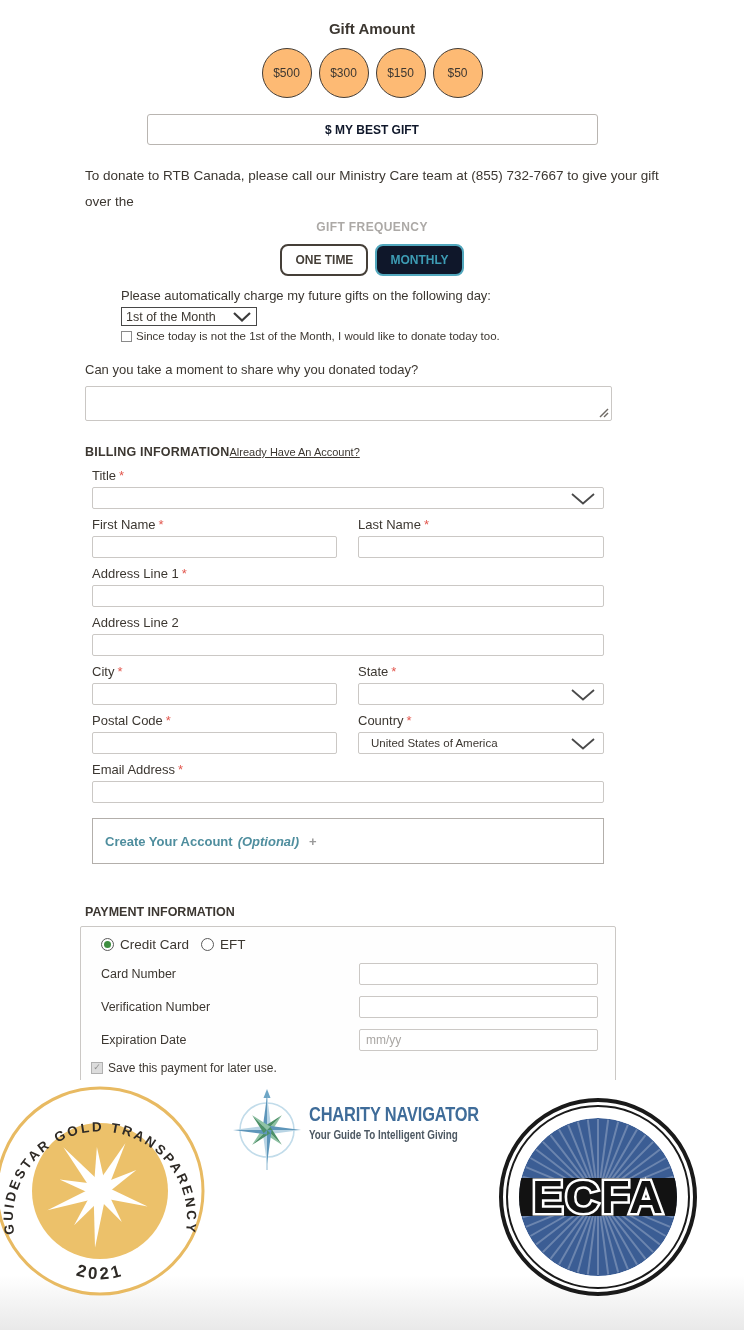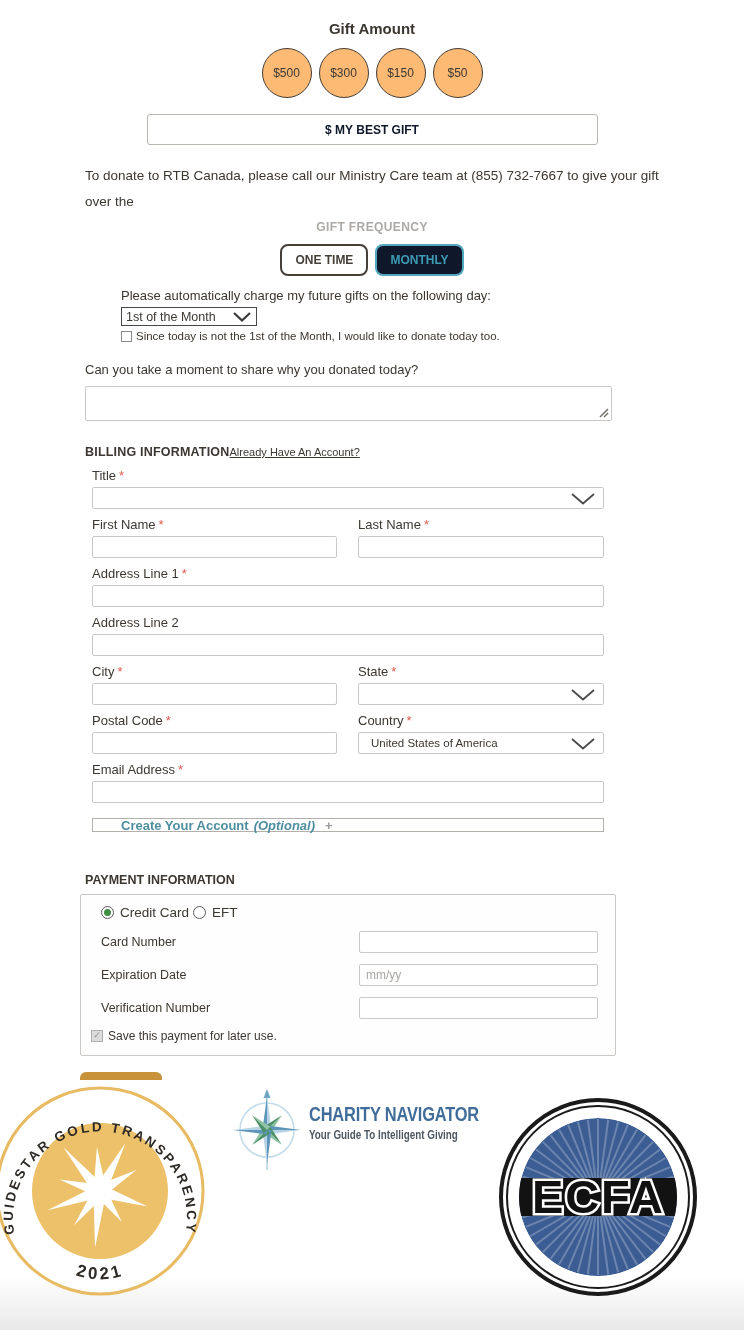--- a/index.html
+++ b/index.html
@@ -42,30 +42,30 @@
   .f-label{font-size:13px;margin:8px 0 4px;}
   .f-label.first{margin-top:9px;}
   .req{color:#e2574e;margin-left:3px;}
   .inp{box-sizing:border-box;width:100%;height:22px;border:1px solid #cbc8c5;border-radius:2px;
        background:#fff;font-size:12px;padding:0 6px;color:#3c3731;outline:none;}
   .sel{position:relative;display:flex;align-items:center;box-sizing:border-box;width:100%;height:22px;
        border:1px solid #cbc8c5;border-radius:2px;background:#fff;cursor:pointer;font-size:11.5px;padding-left:12px;}
   .sel .chev{position:absolute;right:8px;top:5px;}
   .two-col{display:flex;gap:21px;}
   .col{width:245px;}.col2{width:246px;}
-  .acct-box{margin-top:15px;box-sizing:border-box;width:512px;height:14px;border:1px solid #b3afab;
-            display:flex;align-items:center;padding-left:28px;cursor:pointer;background:#fff;}
+  .acct-box{margin-top:15px;box-sizing:border-box;width:512px;height:46px;border:1px solid #b3afab;
+            display:flex;align-items:center;padding-left:12px;cursor:pointer;background:#fff;}
   .acct-title{font-size:13px;font-weight:700;color:#4f8e9e;}
   .opt{font-style:italic;margin-left:5px;}
   .plus{color:#999;margin-left:10px;font-size:13px;font-weight:700;}
   
   .pay-head{margin:41px 0 0 85px;font-size:12.5px;font-weight:700;}
   .pay-box{margin:7px 0 0 80px;width:536px;box-sizing:border-box;border:1px solid #cbc8c5;border-radius:2px;
            background:#fefefe;padding:10px 0 12px;}
-  .radio-row{margin-left:20px;display:flex;align-items:center;gap:4px;font-size:13.5px;}
+  .radio-row{margin-left:20px;display:flex;align-items:center;gap:12px;font-size:13.5px;}
   .radio-opt{display:flex;align-items:center;cursor:pointer;}
   .radio{width:13px;height:13px;border-radius:50%;border:1px solid #5a5a5a;box-sizing:border-box;
          margin-right:6px;display:flex;align-items:center;justify-content:center;background:#fff;}
   .radio .dot{width:7px;height:7px;border-radius:50%;background:#3f8e41;}
   .pay-row{display:flex;margin:11px 0 0 20px;}
   .pay-row .p-label{width:258px;font-size:12.5px;padding-top:4px;flex:none;}
   .pay-inp{box-sizing:border-box;width:239px;height:22px;border:1px solid #cbc8c5;border-radius:2px;
            font-size:12px;padding:0 6px;outline:none;background:#fff;}
   .pay-inp::placeholder{color:#a9a6a3;}
   .save-row{margin:10px 0 0 10px;display:flex;align-items:center;gap:5px;font-size:12px;}
@@ -216,26 +216,26 @@
       <span class="radio"></span>
       <span>EFT</span>
     </span>
   </div>
 
   <div class="pay-row">
     <span class="p-label">Card Number</span>
     <input class="pay-inp" type="text" style="">
   </div>
   <div class="pay-row">
+    <span class="p-label">Verification Number</span>
+    <input class="pay-inp" type="text" style="">
+  </div>
+  <div class="pay-row">
     <span class="p-label">Expiration Date</span>
     <input class="pay-inp" type="text" placeholder="mm/yy" style="">
-  </div>
-  <div class="pay-row">
-    <span class="p-label">Verification Number</span>
-    <input class="pay-inp" type="text" style="">
   </div>
 
   <div class="save-row">
     <span class="cb-save">✓</span>
     <span>Save this payment for later use.</span>
   </div>
 </div>
 
 <button class="submit">SUBMIT</button>
 

